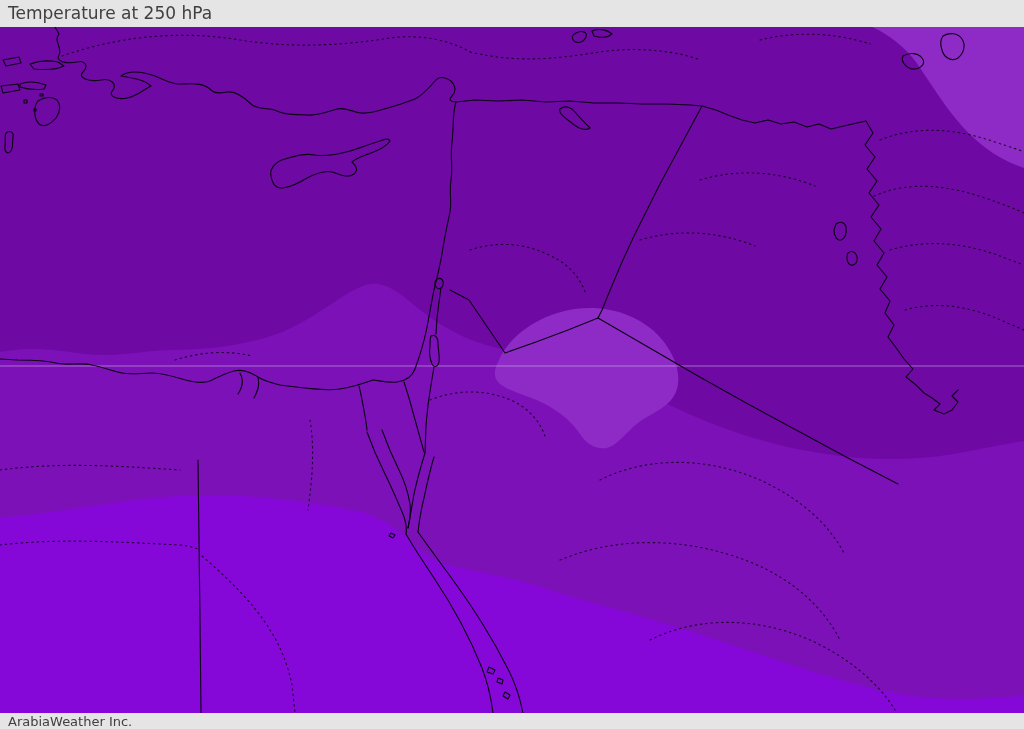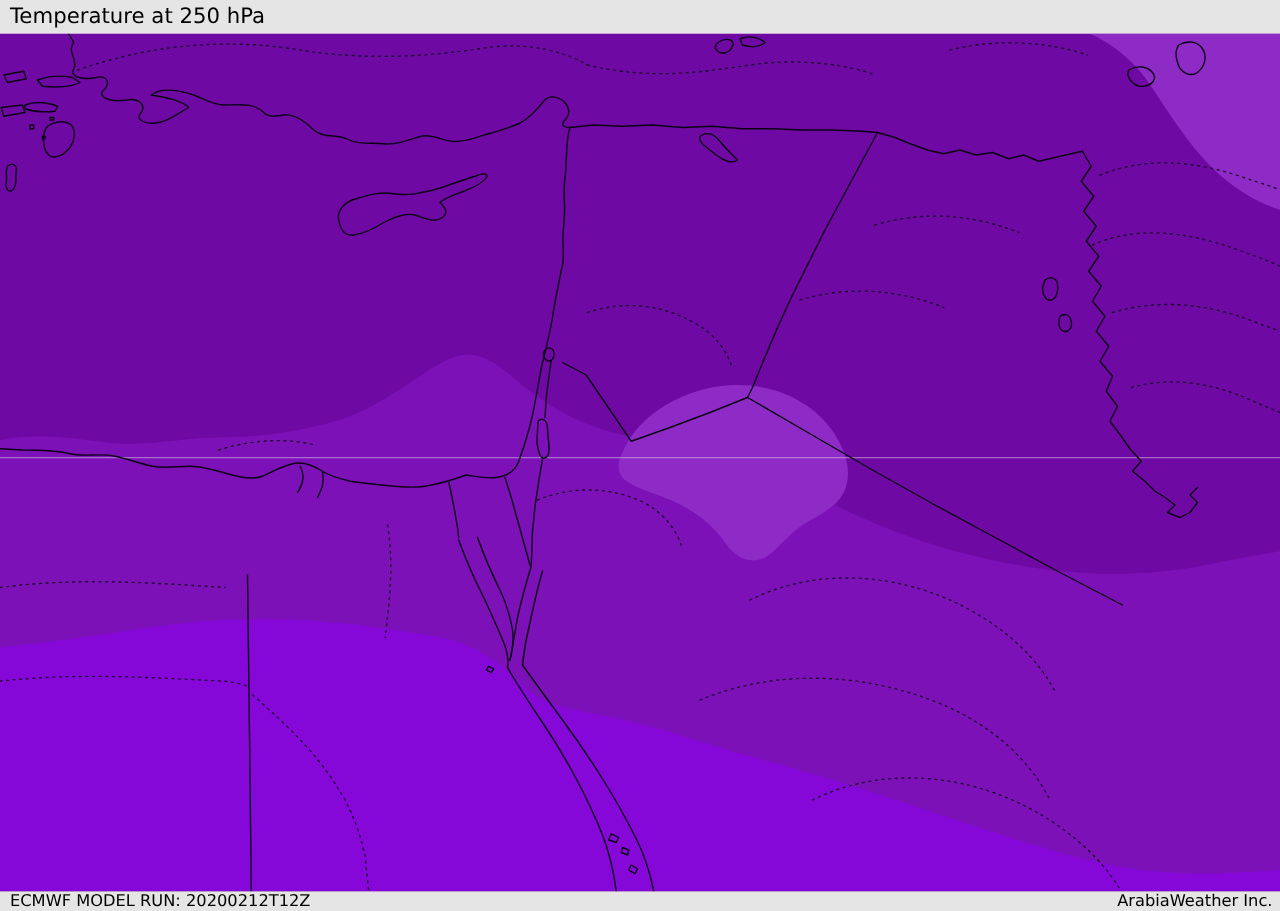--- a/index.html
+++ b/index.html
@@ -1,17 +1,17 @@
 <!DOCTYPE html>
 <html><head>
 <meta charset="utf-8">
 <style>
   html,body{margin:0;padding:0;background:#ffffff;}
   body{width:1024px;height:729px;overflow:hidden;font-family:"DejaVu Sans","Liberation Sans",sans-serif;}
-  .bar{background:#e5e5e5;color:#000000;display:flex;justify-content:space-between;align-items:center;box-sizing:border-box;}
+  .bar{background:#e5e5e5;color:#404040;display:flex;justify-content:space-between;align-items:center;box-sizing:border-box;}
   .bar-top{height:27px;font-size:17px;padding:0 7px 0 8px;}
   .bar-bottom{height:16px;font-size:13px;padding:0 6px 0 8px;}
   .bar span{white-space:nowrap;line-height:1;}
   .map-wrap{height:686px;width:1024px;position:relative;background:#6f09a4;}
   svg{display:block;}
 </style>
 </head>
 <body>
 
 <div class="bar bar-top">
@@ -134,15 +134,14 @@
     <path d="M0,470 C60,462 120,466 180,470"></path>
     <path d="M0,545 C60,538 120,542 180,545 C190,546 196,548 200,550"></path>
     <path d="M202,556 C230,580 255,605 270,630 C280,645 288,665 292,685 L295,713"></path>
     <path d="M175,360 C200,352 228,350 252,356"></path>
     <path d="M310,420 C315,450 312,480 308,510"></path>
   </g>
 </svg>
 </div>
 
 <div class="bar bar-bottom">
-  <span>ECMWF MODEL RUN: 20200212T12Z</span>
   <span>ArabiaWeather Inc.</span>
 </div>
 
 </body></html>

